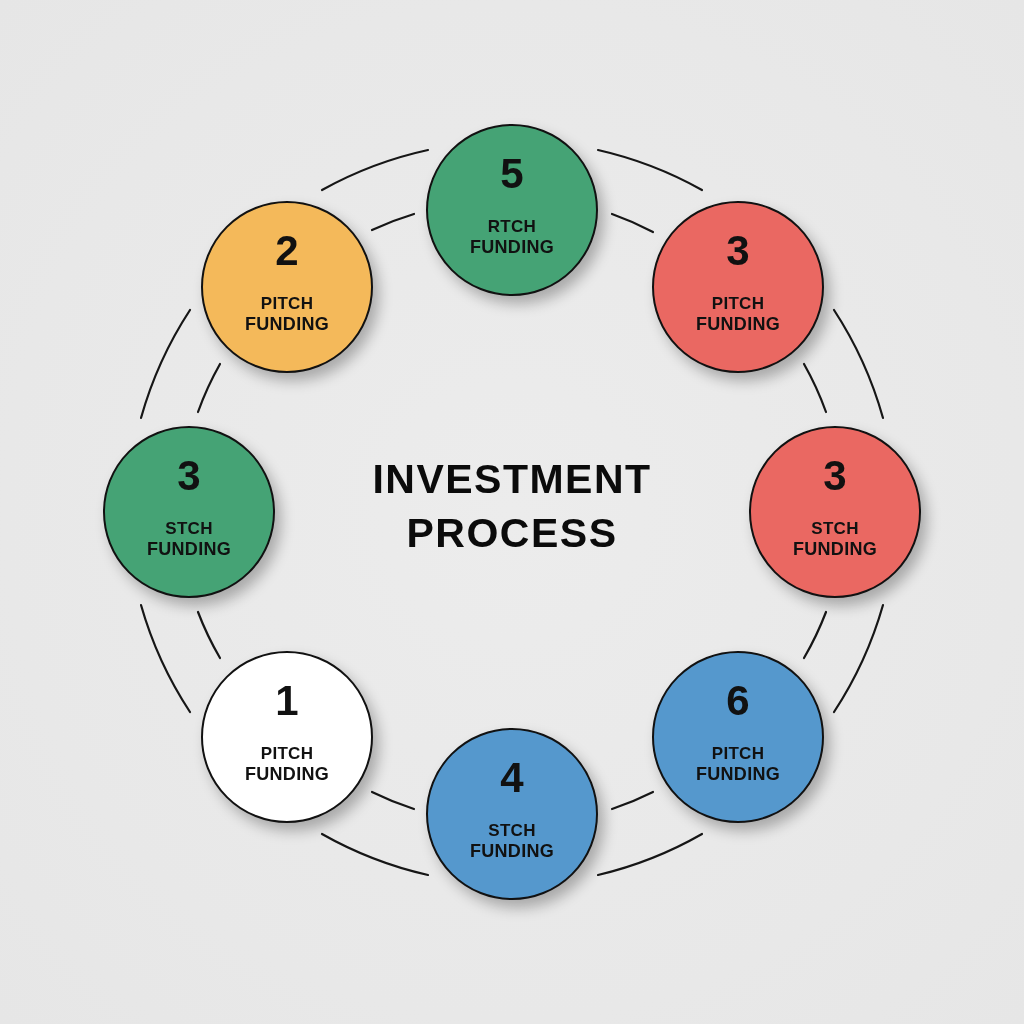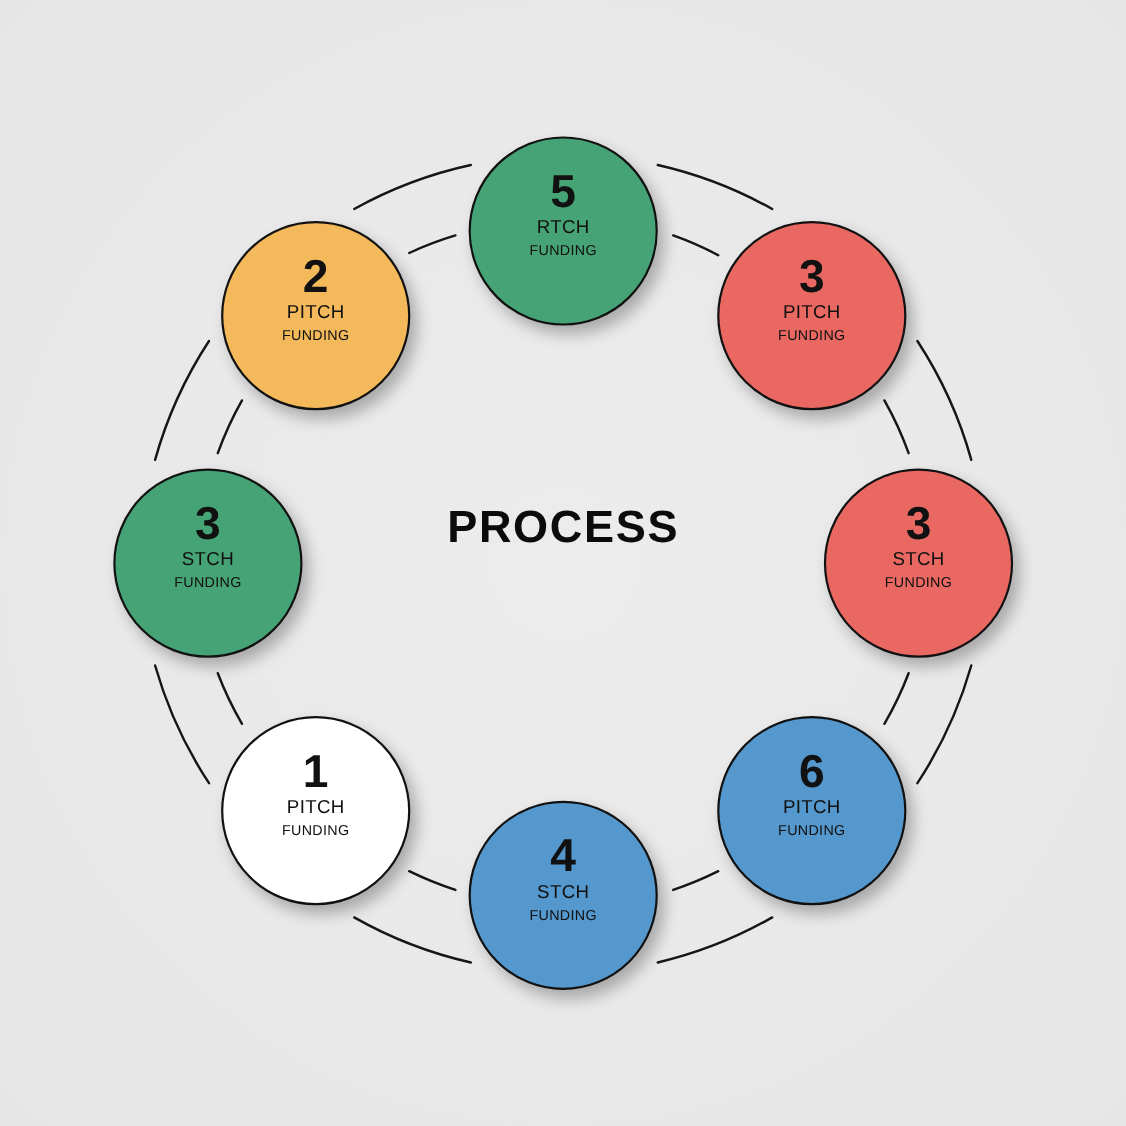--- a/index.html
+++ b/index.html
@@ -40,28 +40,29 @@
       cursor: pointer;
     }
     .node .num {
       margin-top: 26px;
       font-size: 42px;
       font-weight: bold;
       line-height: 44px;
       height: 44px;
     }
     .node .lbl1 {
+      margin-top: 20px;
       font-size: 17px;
-      font-weight: normal;
+      font-weight: bold;
       line-height: 21px;
       letter-spacing: 0.3px;
     }
     .node .lbl2 {
-      font-size: 13px;
-      font-weight: normal;
+      font-size: 18px;
+      font-weight: bold;
       line-height: 21px;
       letter-spacing: 0.3px;
     }
     .title {
       position: absolute;
       left: 262px;
       top: 452px;
       width: 500px;
       text-align: center;
       font-family: "Liberation Sans", "DejaVu Sans", sans-serif;
@@ -148,16 +149,17 @@
     <span class="lbl2">FUNDING</span>
   </div>
 
   <div class="node" style="left:201px; top:201px; background:#f4b95a;">
     <span class="num">2</span>
     <span class="lbl1">PITCH</span>
     <span class="lbl2">FUNDING</span>
   </div>
 
   <div class="title">
+    <div>INVESTMENT</div>
     <div>PROCESS</div>
   </div>
 
 </div>
 
 </body></html>

